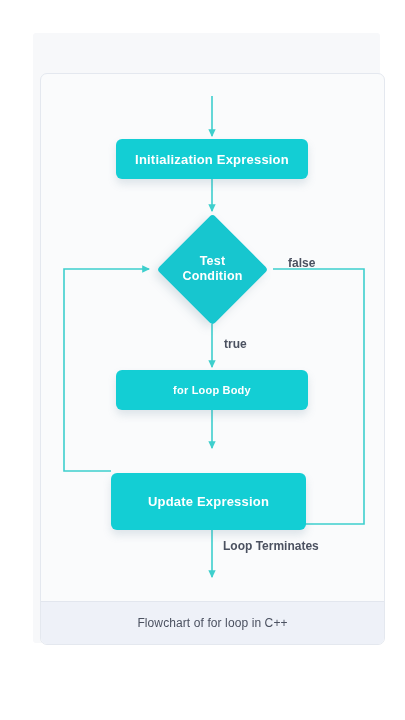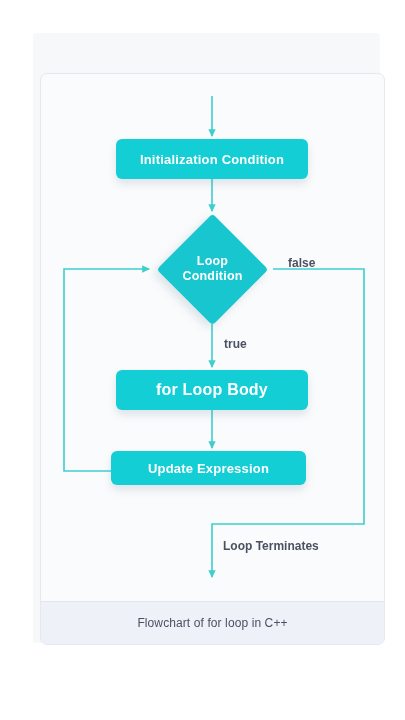--- a/index.html
+++ b/index.html
@@ -85,28 +85,28 @@
     width: 192px;
     height: 40px;
     font-size: 13px;
   }
 
   #box-body {
     left: 75px;
     top: 296px;
     width: 192px;
     height: 40px;
-    font-size: 16px;
+    font-size: 11px;
   }
 
   #box-update {
     left: 70px;
-    top: 377px;
+    top: 399px;
     width: 195px;
-    height: 34px;
+    height: 57px;
     font-size: 13px;
   }
 
   
   .diamond-wrap {
     position: absolute;
     left: 112px;
     top: 140px;
     width: 119px;
     height: 110px;
@@ -199,27 +199,27 @@
           <line x1="171" y1="250" x2="171" y2="293" marker-end="url(#arrow)"></line>
 
           <line x1="171" y1="336" x2="171" y2="374" marker-end="url(#arrow)"></line>
 
           <path d="M 70 397 L 23 397 L 23 195 L 108 195" marker-end="url(#arrow)"></path>
 
           <path d="M 232 195 L 323 195 L 323 450 L 171 450 L 171 503" marker-end="url(#arrow)"></path>
         </g>
       </svg>
 
-      <div class="node-box" id="box-init">Initialization Condition</div>
+      <div class="node-box" id="box-init">Initialization Expression</div>
 
       <div class="diamond-wrap">
         <div class="diamond-shape"></div>
         <div class="diamond-label">
           <span>
-            <span>Loop</span><br>
+            <span>Test</span><br>
             <span>Condition</span>
           </span>
         </div>
       </div>
 
       <div class="node-box" id="box-body">for Loop Body</div>
 
       <div class="node-box" id="box-update">Update Expression</div>
 
       <div class="edge-label" id="label-false">false</div>

